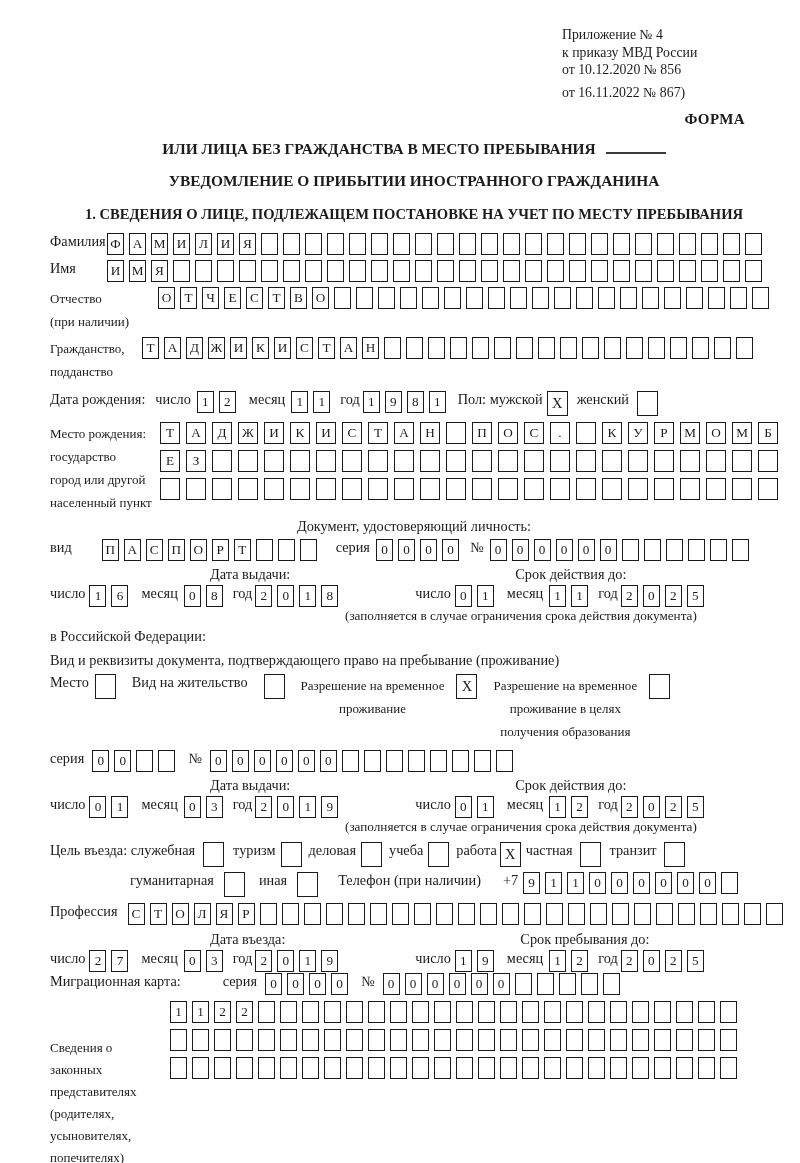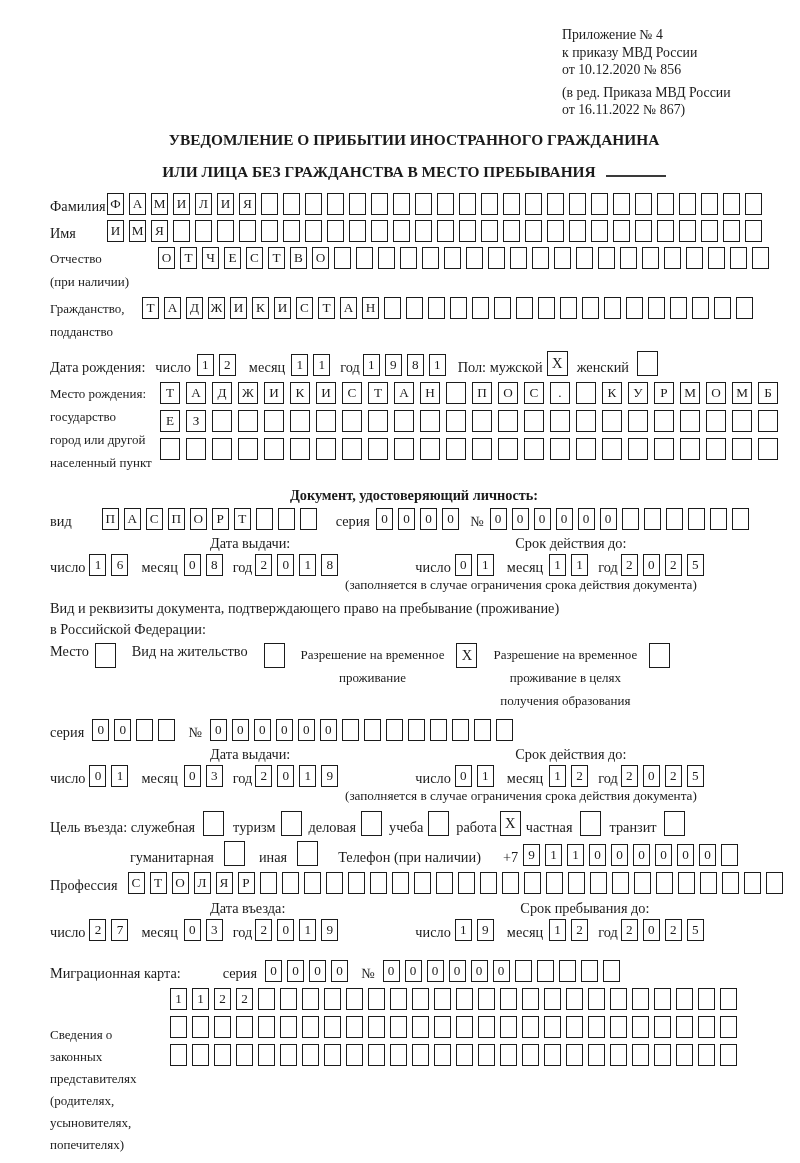--- a/index.html
+++ b/index.html
@@ -5,25 +5,25 @@
   *{margin:0;padding:0;box-sizing:border-box;}
   html,body{background:#fff;}
   body{width:800px;height:1163px;font-family:"Liberation Serif","DejaVu Serif",serif;color:#1b1b1b;}
   .page{position:relative;width:800px;height:1163px;padding:26px 22px 0 50px;overflow:hidden;background:#fff;}
   .hdr{margin-left:512px;font-size:13.8px;line-height:17.5px;}
   .hdr .hdr2{margin-top:5px;}
   .forma{text-align:right;padding-right:33px;font-weight:bold;font-size:15px;margin-top:10px;letter-spacing:.4px;}
   .title{text-align:center;font-weight:bold;font-size:15.4px;line-height:22px;margin-top:10px;white-space:nowrap;}
   .tu{display:inline-block;width:60px;border-bottom:2.2px solid #3a3a3a;margin-left:10px;height:14px;}
   .sect{font-weight:bold;font-size:14.6px;margin-top:14px;text-align:center;white-space:nowrap;}
-  .line{display:flex;align-items:flex-end;white-space:nowrap;}
+  .line{display:flex;align-items:flex-start;white-space:nowrap;}
   .line.top{align-items:flex-start;}
   .line.center{justify-content:center;}
   .txt{font-size:14.3px;white-space:pre;}
-  .txt.b{font-weight:bold;margin-top:9px;}
+  .txt.b{font-weight:normal;}
   .txt.note{font-size:13.2px;}
   .boxes{display:inline-flex;flex:none;}
   .cell{flex:none;display:inline-flex;width:17px;height:22px;border:1.8px solid #1b1b1b;margin-right:5px;align-items:center;justify-content:center;font-size:13.2px;background:#fff;}
   .wide .cell{width:20px;margin-right:6px;}
   .cb{flex:none;width:21px;height:25px;border:1.8px solid #1b1b1b;display:inline-flex;align-items:center;justify-content:center;font-size:14.5px;background:#fff;}
   .ml{display:inline-flex;flex-direction:column;font-size:13px;line-height:23px;flex:none;}
   .ml.ctr{text-align:center;}
   .ml.lab6{line-height:22px;}
   .rowsv{display:inline-flex;flex-direction:column;}
   .rowsv .boxes{margin-top:6px;}
@@ -33,26 +33,27 @@
 </style>
 </head>
 <body style="color: rgb(27, 27, 27);">
 
 <div class="page">
   <div class="hdr">
     <div>Приложение № 4</div>
     <div>к приказу МВД России</div>
     <div>от 10.12.2020 № 856</div>
     <div class="hdr2">
-      <div>(в ред. Приказа МВД России</div>
       <div>от 16.11.2022 № 867)</div>
     </div>
   </div>
+  <div class="forma">ФОРМА</div>
+  <div class="title"><span>ИЛИ ЛИЦА БЕЗ ГРАЖДАНСТВА В МЕСТО ПРЕБЫВАНИЯ</span><span class="tu"></span></div>
   <div class="title">УВЕДОМЛЕНИЕ О ПРИБЫТИИ ИНОСТРАННОГО ГРАЖДАНИНА</div>
-  <div class="title"><span>ИЛИ ЛИЦА БЕЗ ГРАЖДАНСТВА В МЕСТО ПРЕБЫВАНИЯ</span><span class="tu"></span></div>
+  <div class="sect">1. СВЕДЕНИЯ О ЛИЦЕ, ПОДЛЕЖАЩЕМ ПОСТАНОВКЕ НА УЧЕТ ПО МЕСТУ ПРЕБЫВАНИЯ</div>
   <div id="form-lines">
       <div class="line" style="margin-top: 10px;">
         <span class="txt" style="display: inline-block; width: 57px;">Фамилия</span>
         <span class="boxes">
           <span class="cell">Ф</span>
           <span class="cell">А</span>
           <span class="cell">М</span>
           <span class="cell">И</span>
           <span class="cell">Л</span>
           <span class="cell">И</span>
@@ -406,25 +407,25 @@
           <span class="cell">2</span>
           <span class="cell">0</span>
           <span class="cell">2</span>
           <span class="cell">5</span>
         </span>
       </div>
       <div class="line" style="margin-top: 1px;">
         <span class="sp" style="width: 295px;"></span>
         <span class="txt note">(заполняется в случае ограничения срока действия документа)</span>
       </div>
+      <div class="line" style="margin-top: 4px;">
+        <span class="txt">в Российской Федерации:</span>
+      </div>
       <div class="line" style="margin-top: 7px;">
         <span class="txt">Вид и реквизиты документа, подтверждающего право на пребывание (проживание)</span>
-      </div>
-      <div class="line" style="margin-top: 4px;">
-        <span class="txt">в Российской Федерации:</span>
       </div>
       <div class="line top" style="margin-top: 5px;">
         <span class="txt">Место</span>
         <span class="sp" style="width: 6px;"></span>
         <span class="cb"></span>
         <span class="sp" style="width: 16px;"></span>
         <span class="txt">Вид на жительство</span>
         <span class="sp" style="width: 16px;"></span>
         <span class="cb"></span>
         <span class="sp" style="width: 16px;"></span>
@@ -667,21 +668,21 @@
         <span class="sp" style="width: 5px;"></span>
         <span class="txt">год</span>
         <span class="sp" style="width: 3px;"></span>
         <span class="boxes">
           <span class="cell">2</span>
           <span class="cell">0</span>
           <span class="cell">2</span>
           <span class="cell">5</span>
         </span>
       </div>
-      <div class="line" style="margin-top: 19px;">
+      <div class="line" style="margin-top: 1px;">
         <span class="txt">Миграционная карта:</span>
         <span class="sp" style="width: 42px;"></span>
         <span class="txt">серия</span>
         <span class="sp" style="width: 8px;"></span>
         <span class="boxes">
           <span class="cell">0</span>
           <span class="cell">0</span>
           <span class="cell">0</span>
           <span class="cell">0</span>
         </span>

